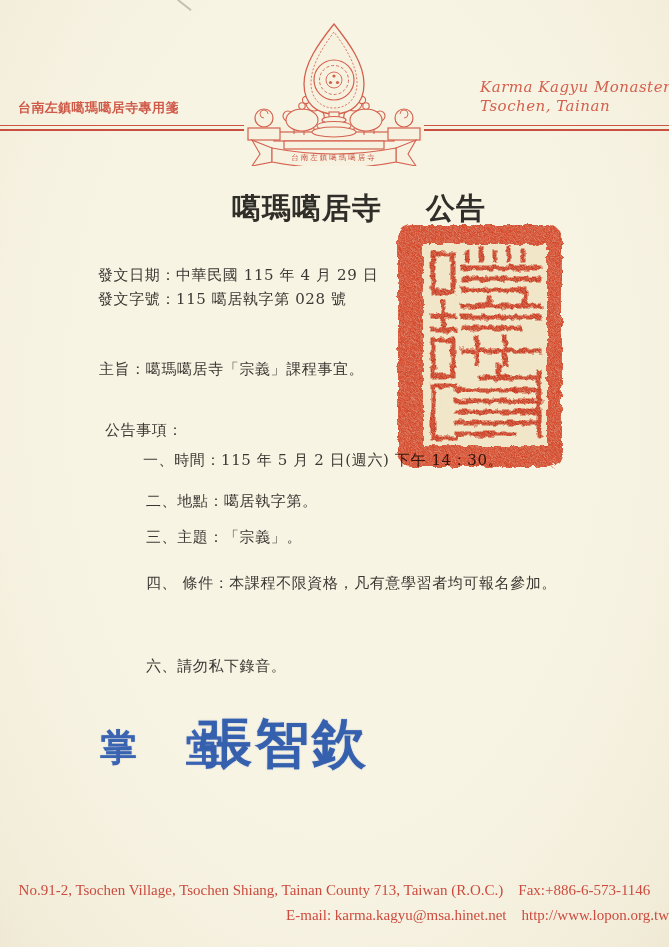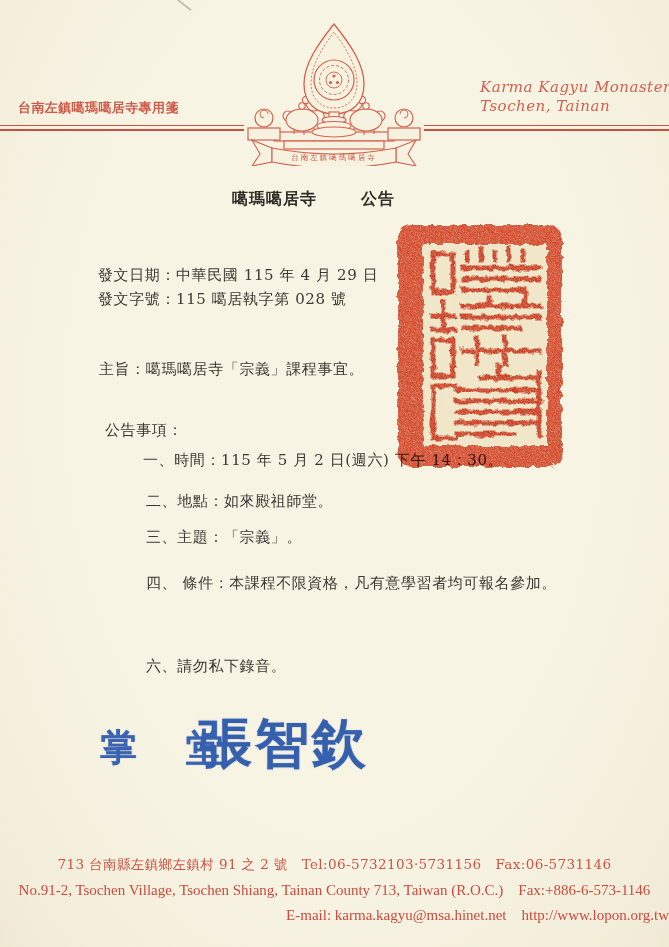--- a/index.html
+++ b/index.html
@@ -7,21 +7,21 @@
     position:relative;width:669px;height:947px;overflow:hidden;
     background:radial-gradient(ellipse at 50% 42%, #f8f4e4 55%, #f3eedb 88%, #efe9d4 100%);
     font-family:"DejaVu Serif","Liberation Serif",serif;
   }
   .abs{position:absolute;}
   .cn{color:#3b3833;font-size:15px;letter-spacing:0.6px;white-space:nowrap;}
   .stationery{left:18px;top:99px;font-size:13px;letter-spacing:0.4px;color:#d05a49;font-weight:bold;white-space:nowrap;}
   .en-head{left:480px;top:78px;color:#d4604e;font-style:italic;font-size:15px;line-height:19px;letter-spacing:0.5px;white-space:nowrap;}
   .rule-thin{left:0;top:125px;width:669px;height:1px;background:#cc5443;}
   .rule-thick{left:0;top:129px;width:669px;height:2.4px;background:#c9503f;}
-  .doc-title{left:232px;top:189px;display:flex;gap:44px;font-size:16px;font-weight:bold;color:#302e28;letter-spacing:1px;white-space:nowrap;}
+  .doc-title{left:232px;top:189px;display:flex;gap:44px;font-size:29px;font-weight:bold;color:#302e28;letter-spacing:1px;white-space:nowrap;}
   .meta1{left:98px;top:266px;}
   .meta2{left:98px;top:290px;}
   .subject{left:99px;top:360px;}
   .items-heading{left:105px;top:413px;margin-top:8px;}
   .it0{left:143px;top:451px;}
   .it1{left:146px;top:492px;}
   .it2{left:146px;top:528px;}
   .it3{left:146px;top:574px;text-align:center;}
   .it4{left:146px;top:616px;}
   .it5{left:146px;top:657px;}
@@ -120,21 +120,21 @@
     <span>公告</span>
   </div>
 
   <div class="abs cn meta1">發文日期：中華民國 115 年 4 月 29 日</div>
   <div class="abs cn meta2">發文字號：115 噶居執字第 028 號</div>
 
   <div class="abs cn subject">主旨：噶瑪噶居寺「宗義」課程事宜。</div>
 
   <div class="abs cn items-heading">公告事項：</div>
   <div class="abs cn it0">一、時間：115 年 5 月 2 日(週六) 下午 14：30。</div>
-  <div class="abs cn it1">二、地點：如來殿祖師堂。</div>
+  <div class="abs cn it1">二、地點：噶居執字第。</div>
   <div class="abs cn it2">三、主題：「宗義」。</div>
   <div class="abs cn it3">四、 條件：本課程不限資格，凡有意學習者均可報名參加。</div>
   <div class="abs cn it5">六、請勿私下錄音。</div>
 
   <svg class="abs seal" viewBox="0 0 174 252">
     <defs>
       <filter id="rough" x="-6%" y="-6%" width="112%" height="112%">
         <feTurbulence type="fractalNoise" baseFrequency="0.14" numOctaves="3" seed="7" result="n"></feTurbulence>
         <feDisplacementMap in="SourceGraphic" in2="n" scale="6"></feDisplacementMap>
       </filter>
@@ -159,17 +159,16 @@
         <path d="M106,146 v10 M88,158 h56 M146,152 v62"></path>
         <path d="M64,170 h80 M64,181 h80 M64,192 h80 M64,203 h80 M64,214 h56"></path>
       </g>
       <rect x="5" y="5" width="164" height="242" rx="14" filter="url(#speckle)" opacity="0.5" fill="#d8472b"></rect>
     </g>
   </svg>
 
   <div class="abs sig-title">掌 堂</div>
   <div class="abs sig-name">張智欽</div>
 
-  <div class="abs foot foot1">713 台南縣左鎮鄉左鎮村 91 之 2 號　Tel:06-5732103·5731156　Fax:06-5731146</div>
   <div class="abs foot foot2">No.91-2, Tsochen Village, Tsochen Shiang, Tainan County 713, Taiwan (R.O.C.)　Fax:+886-6-573-1146</div>
   <div class="abs foot foot3">E-mail: karma.kagyu@msa.hinet.net　http://www.lopon.org.tw</div>
 
 </div>
 
 </body></html>

